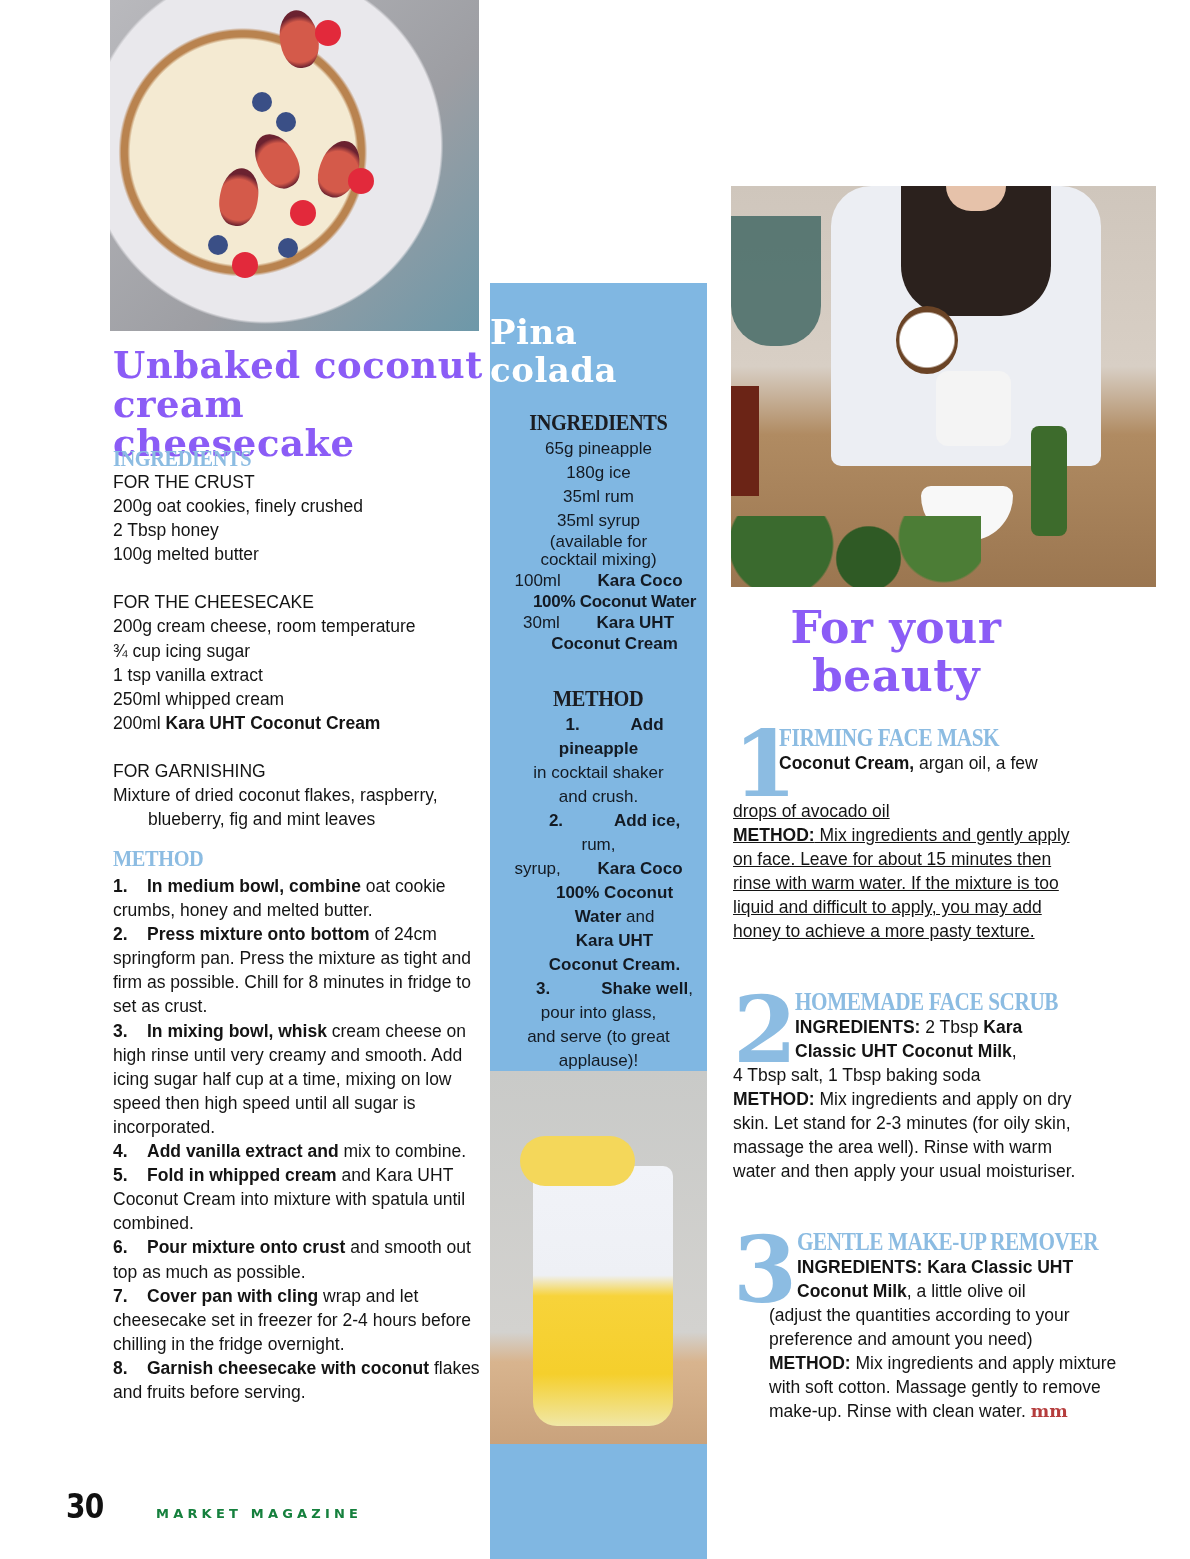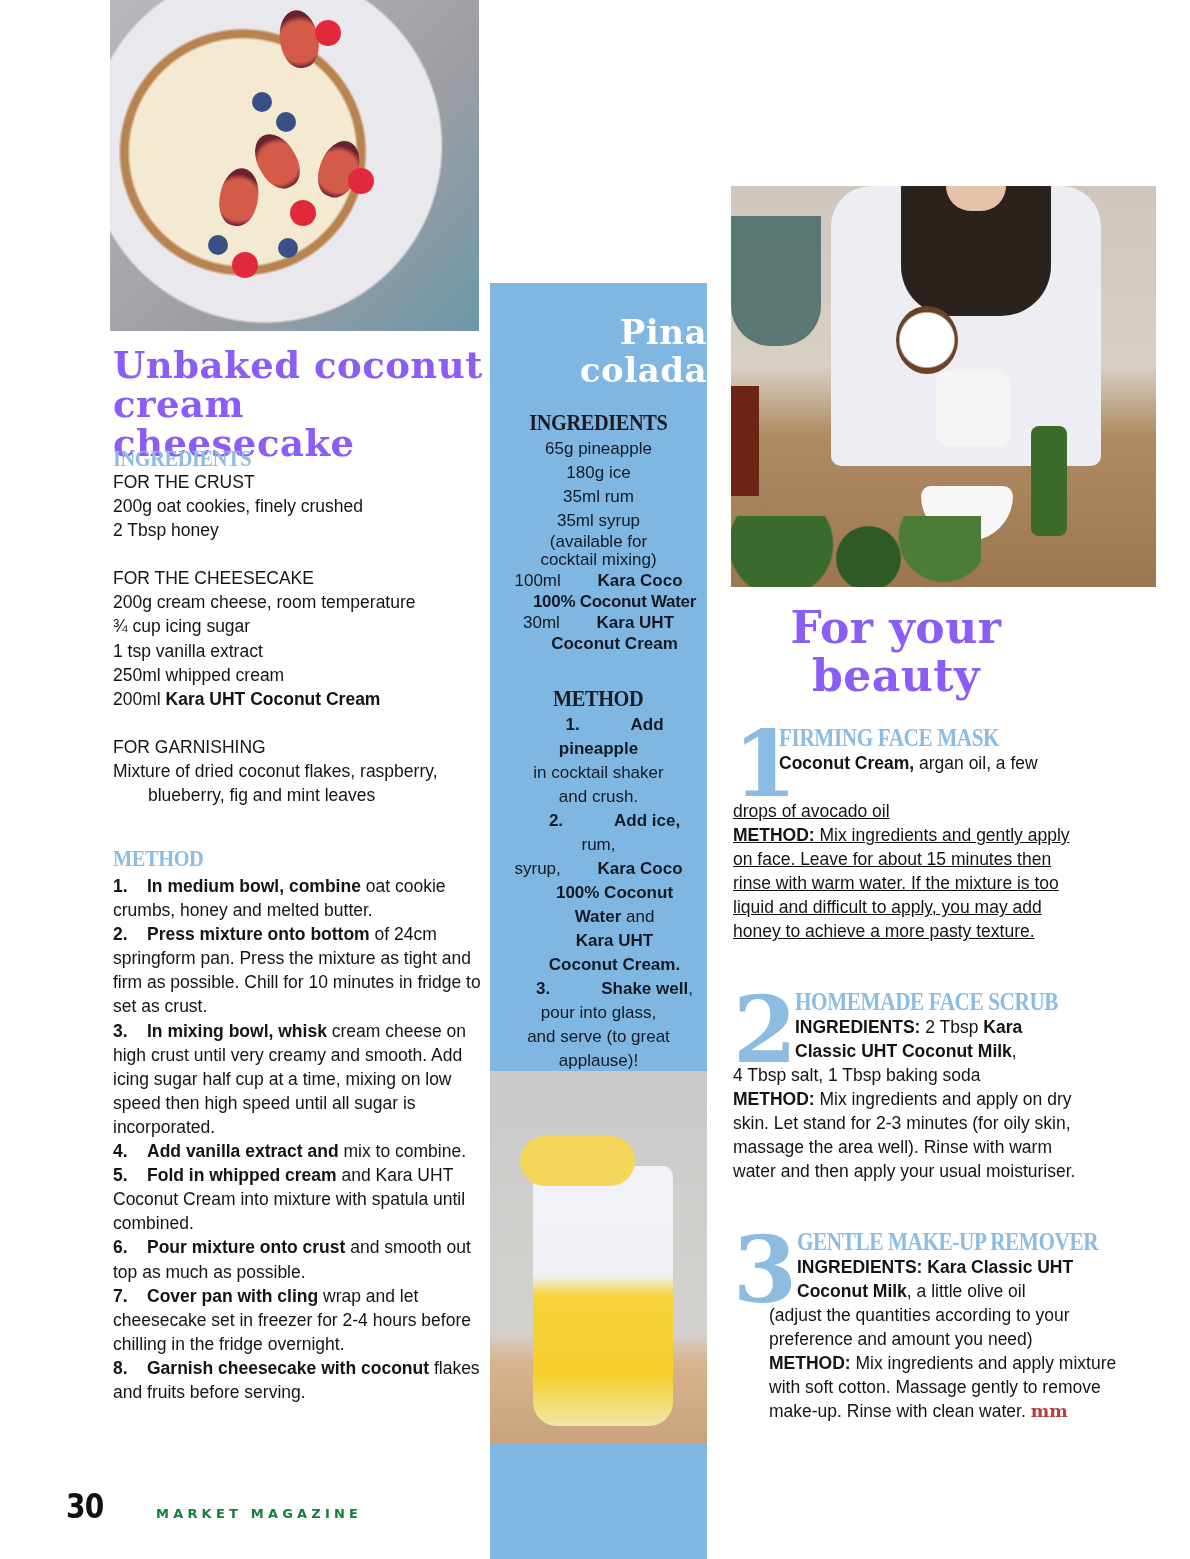--- a/index.html
+++ b/index.html
@@ -64,21 +64,21 @@
     letter-spacing: -0.5px;
   }
   .left-col { left: 113px; width: 370px; font-size: 17.5px; line-height: 24.1px; color: #141414; }
   .left-col .b { font-weight: bold; }
   .left-col .num { font-weight: bold; display: inline-block; width: 34px; }
   .gap { height: 24px; }
   .indent { padding-left: 35px; }
 
   
   .blue-col { left: 490px; top: 283px; width: 217px; height: 1276px; background: #80b7e2; }
-  .pina-title { left: 490px; top: 313px; width: 217px; text-align: right; font-size: 34px; line-height: 38px; color: #ffffff; }
+  .pina-title { left: 490px; top: 313px; width: 217px; text-align: left; font-size: 34px; line-height: 38px; color: #ffffff; }
   .pina-text { left: 498px; width: 201px; text-align: center; font-size: 17px; line-height: 24px; color: #131a23; }
   .pina-text .tight { line-height: 18px; }
   .pina-text .b { font-weight: bold; padding-left: 32px; }
   .pina-head { color: #1b1d22; font-size: 24px; }
 
   
   .beauty-title { left: 731px; top: 604px; width: 330px; text-align: center; font-size: 44px; line-height: 48px; }
   .big-num {
     font-family: "DejaVu Serif", "Liberation Serif", serif;
     font-weight: bold;
@@ -128,41 +128,42 @@
 <h1 class="abs title-serif cheesecake-title">
   <span>Unbaked coconut</span><br>
   <span>cream cheesecake</span>
 </h1>
 
 <div class="abs left-col" style="top:446px;">
   <div class="section-head" style="font-size:24px;line-height:24px;transform:scaleX(0.85);">INGREDIENTS</div>
   <div>FOR THE CRUST</div>
   <div>200g oat cookies, finely crushed</div>
   <div>2 Tbsp honey</div>
+  <div>100g melted butter</div>
   <div class="gap"></div>
   <div>FOR THE CHEESECAKE</div>
   <div>200g cream cheese, room temperature</div>
   <div>¾ cup icing sugar</div>
   <div>1 tsp vanilla extract</div>
   <div>250ml whipped cream</div>
   <div><span>200ml </span><span class="b">Kara UHT Coconut Cream</span></div>
   <div class="gap"></div>
   <div>FOR GARNISHING</div>
   <div>Mixture of dried coconut flakes, raspberry,</div>
   <div class="indent">blueberry, fig and mint leaves</div>
 </div>
 
 <div class="abs left-col" style="top:845px;">
   <div class="section-head" style="font-size:24px;line-height:26px;transform:scaleX(0.85);">METHOD</div>
 </div>
 
 <div class="abs left-col" style="top:874px;">
   <div><span class="num">1.</span><span class="b">In medium bowl, combine</span><span> oat cookie crumbs, honey and melted butter.</span></div>
-  <div><span class="num">2.</span><span class="b">Press mixture onto  bottom</span><span> of 24cm springform pan. Press the mixture as tight and firm as possible. Chill for 10 minutes in fridge to set as crust.</span></div>
-  <div><span class="num">3.</span><span class="b">In mixing bowl, whisk</span><span> cream cheese on high crust until very creamy and smooth. Add icing sugar half cup at a time, mixing on low speed then high speed until all sugar is incorporated.</span></div>
+  <div><span class="num">2.</span><span class="b">Press mixture onto  bottom</span><span> of 24cm springform pan. Press the mixture as tight and firm as possible. Chill for 8 minutes in fridge to set as crust.</span></div>
+  <div><span class="num">3.</span><span class="b">In mixing bowl, whisk</span><span> cream cheese on high rinse until very creamy and smooth. Add icing sugar half cup at a time, mixing on low speed then high speed until all sugar is incorporated.</span></div>
   <div><span class="num">4.</span><span class="b">Add vanilla extract and</span><span> mix to combine.</span></div>
   <div><span class="num">5.</span><span class="b">Fold in whipped cream</span><span> and Kara UHT Coconut Cream into mixture with spatula until combined.</span></div>
   <div><span class="num">6.</span><span class="b">Pour mixture onto crust</span><span> and smooth out top as much as possible.</span></div>
   <div><span class="num">7.</span><span class="b">Cover pan with cling</span><span> wrap and let cheesecake set in freezer for 2-4 hours before chilling in the fridge overnight.</span></div>
   <div><span class="num">8.</span><span class="b">Garnish cheesecake with coconut</span><span> flakes and fruits before serving.</span></div>
 </div>
 
 <div class="abs blue-col"></div>
 
 <h2 class="abs title-serif pina-title">

